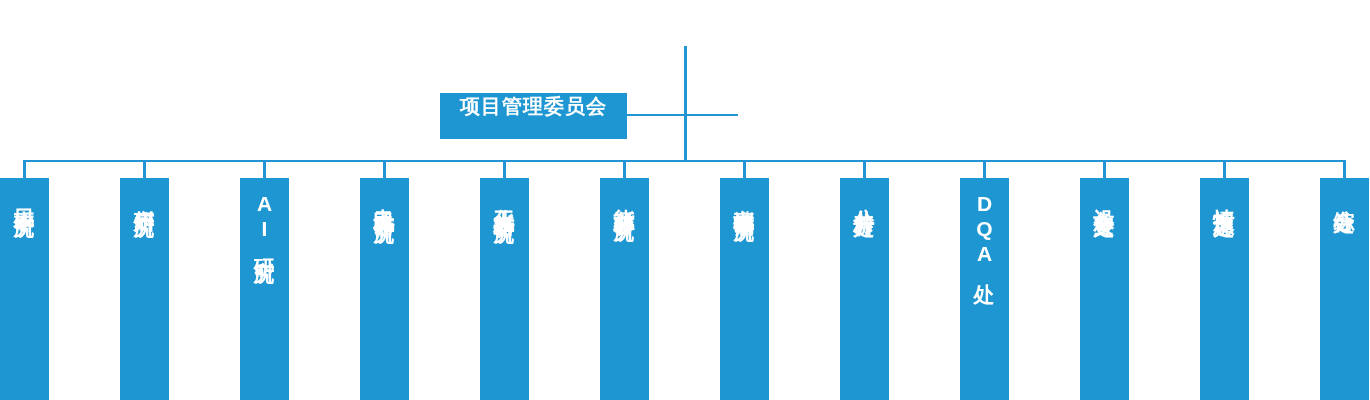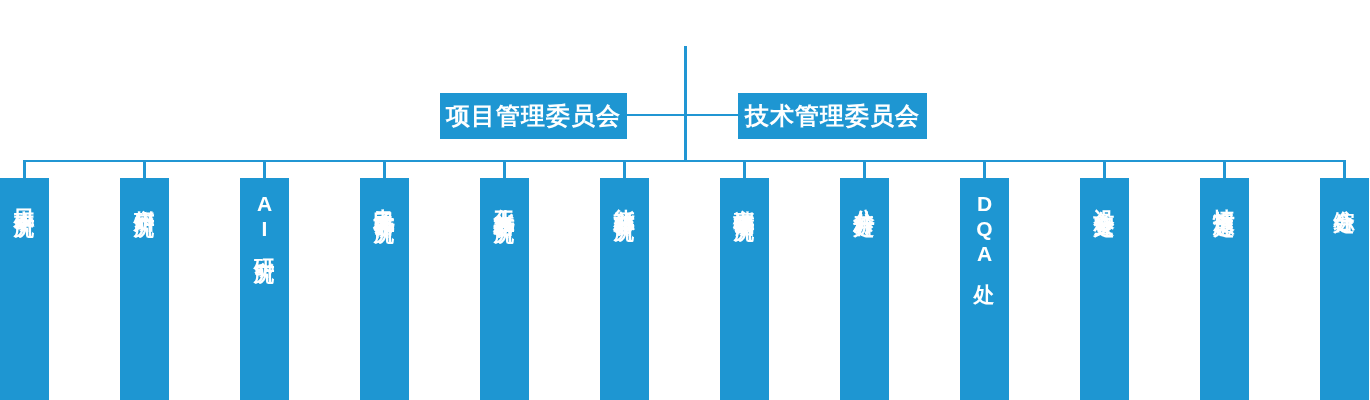--- a/index.html
+++ b/index.html
@@ -25,22 +25,22 @@
   .root-node {
     left: 605px; top: 8px;
     width: 162px; height: 39px;
     display: flex; align-items: center; justify-content: center;
     font-size: 20px;
     letter-spacing: 1px;
   }
   .committee-node {
     top: 93px;
     height: 46px;
-    display: flex; align-items: center; justify-content: center;
-    font-size: 24px;
+    display: flex; align-items: flex-start; justify-content: center;
+    font-size: 20px;
     letter-spacing: 1px;
   }
   .committee-left  { left: 440px; width: 187px; }
   .committee-right { left: 738px; width: 189px; }
   .dept-node {
     top: 178px;
     width: 49px; height: 222px;
     display: flex; justify-content: center; align-items: flex-start;
   }
   .dept-label {
@@ -79,23 +79,20 @@
   <div class="line line-stub" style="left:863px"></div>
   <div class="line line-stub" style="left:983px"></div>
   <div class="line line-stub" style="left:1103px"></div>
   <div class="line line-stub" style="left:1223px"></div>
   <div class="line line-stub" style="left:1343px"></div>
 
 
   <div class="node committee-node committee-left">
     <span>项目管理委员会</span>
   </div>
-  <div class="node committee-node committee-right">
-    <span>技术管理委员会</span>
-  </div>
 
   <div class="node dept-node" style="left:0px">
     <span class="dept-label">日本研究所</span>
   </div>
   <div class="node dept-node" style="left:120px">
     <span class="dept-label">广州研究所</span>
   </div>
   <div class="node dept-node" style="left:240px">
     <span class="dept-label">AI研究所</span>
   </div>

